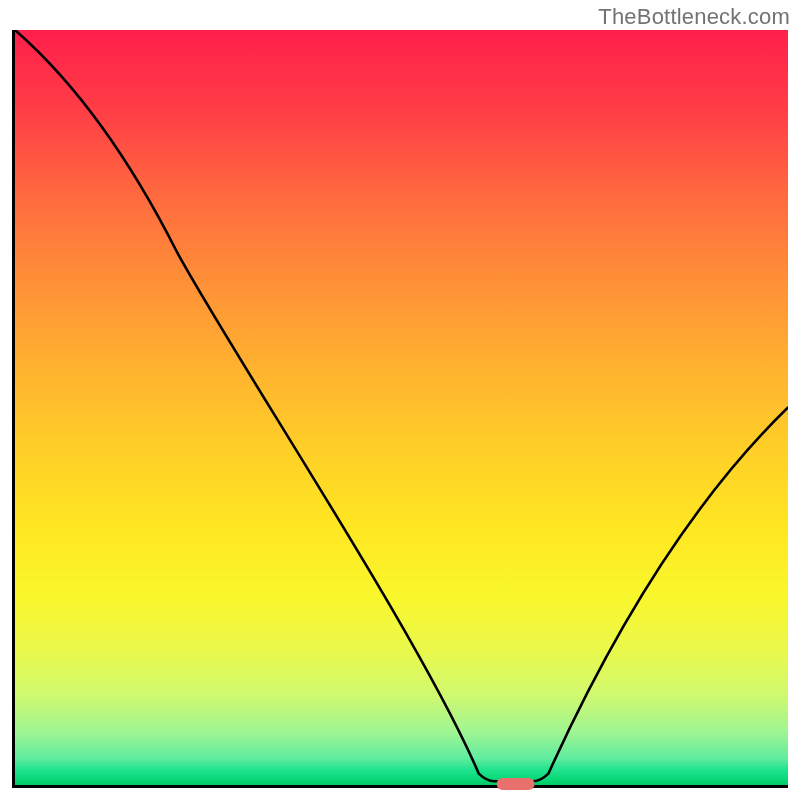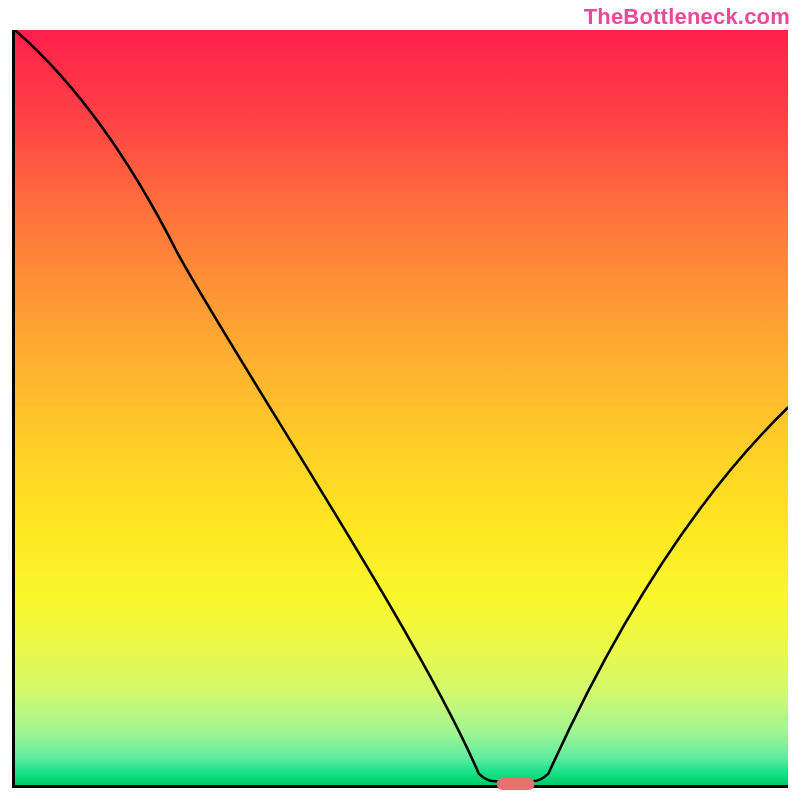--- a/index.html
+++ b/index.html
@@ -8,22 +8,22 @@
     position: relative;
     width: 800px;
     height: 800px;
   }
   .watermark {
     position: absolute;
     top: 4px;
     right: 10px;
     font-family: Arial, Helvetica, sans-serif;
     font-size: 22px;
-    font-weight: 700;
-    color: #ec4899;
+    font-weight: 400;
+    color: #737373;
     letter-spacing: 0.2px;
     z-index: 10;
   }
   .plot-area {
     position: absolute;
     left: 12px;
     top: 30px;
     width: 776px;
     height: 758px;
     border-left: 3px solid #000;

